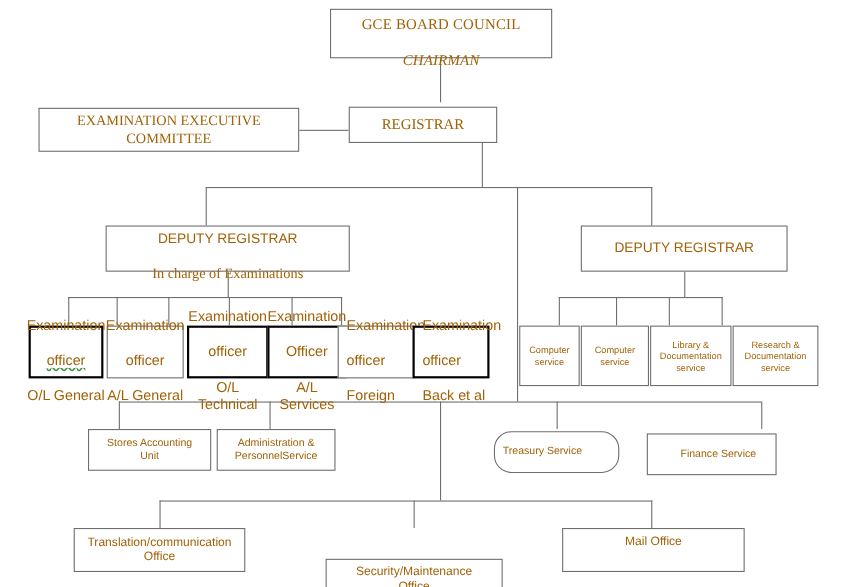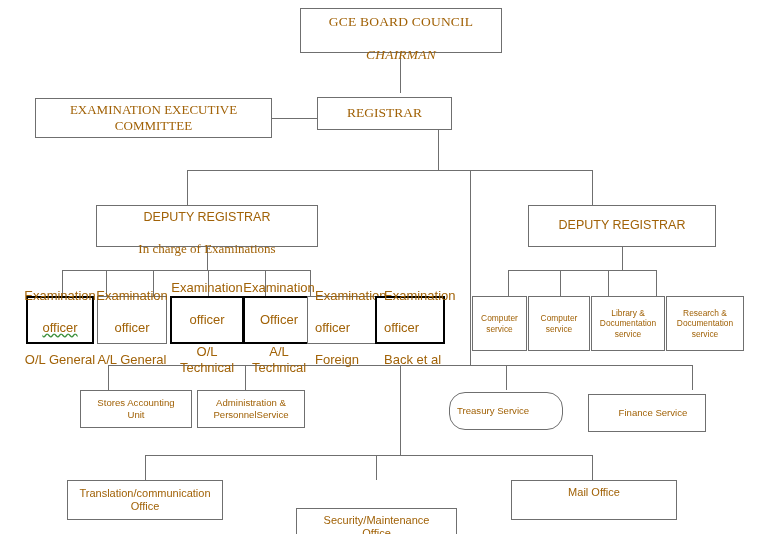--- a/index.html
+++ b/index.html
@@ -180,21 +180,21 @@
       <span>Examination</span><br>
       <span>officer</span><br>
       <span>O/L Technical</span>
     </span>
   </div>
 
   <div class="node lvl-officer thick" style="left:243px; top:296px; width:72px; height:48px;">
     <span>
       <span>Examination</span><br>
       <span>Officer</span><br>
-      <span>A/L Technical</span>
+      <span>A/L Services</span>
     </span>
   </div>
 
   <div class="node lvl-officer align-left" style="left:307px; top:296px; width:70px; height:48px;">
     <span>
       <span>Examination</span><br>
       <span>officer</span><br>
       <span>Foreign</span>
     </span>
   </div>

